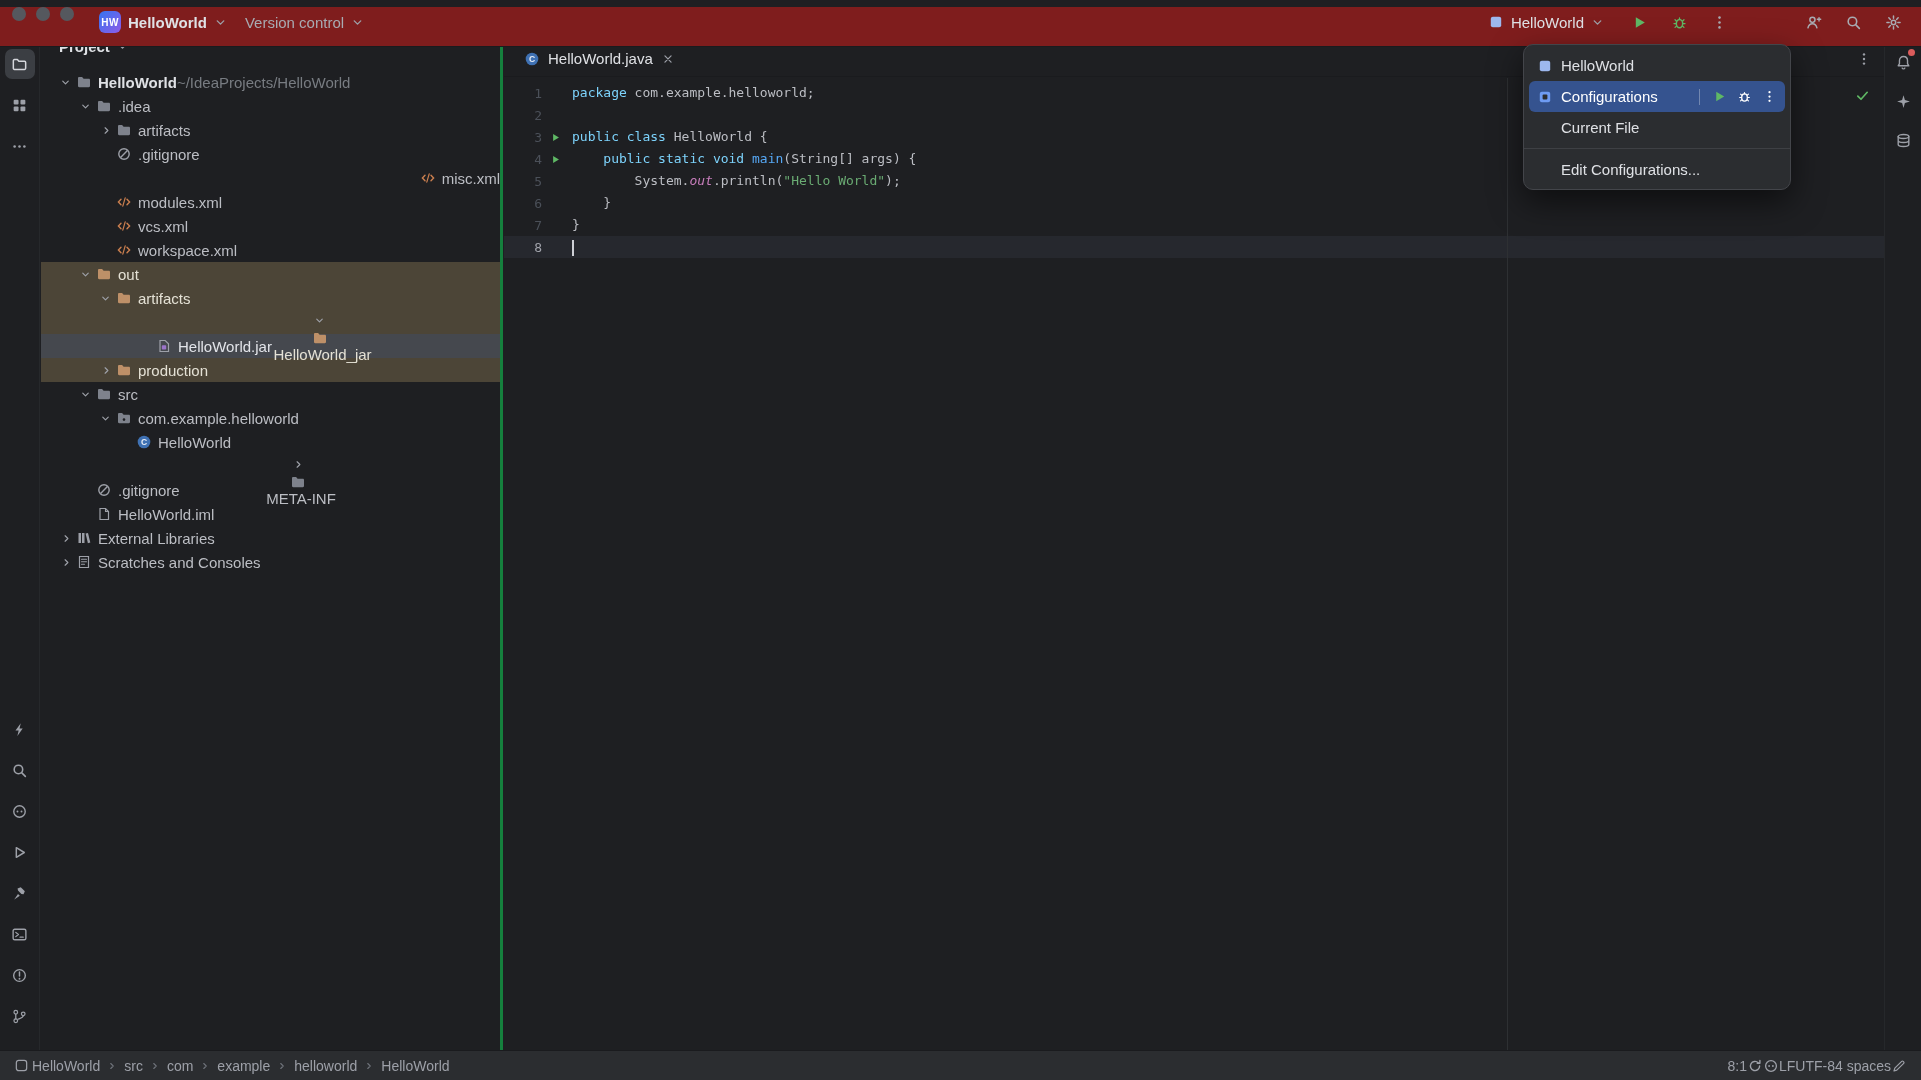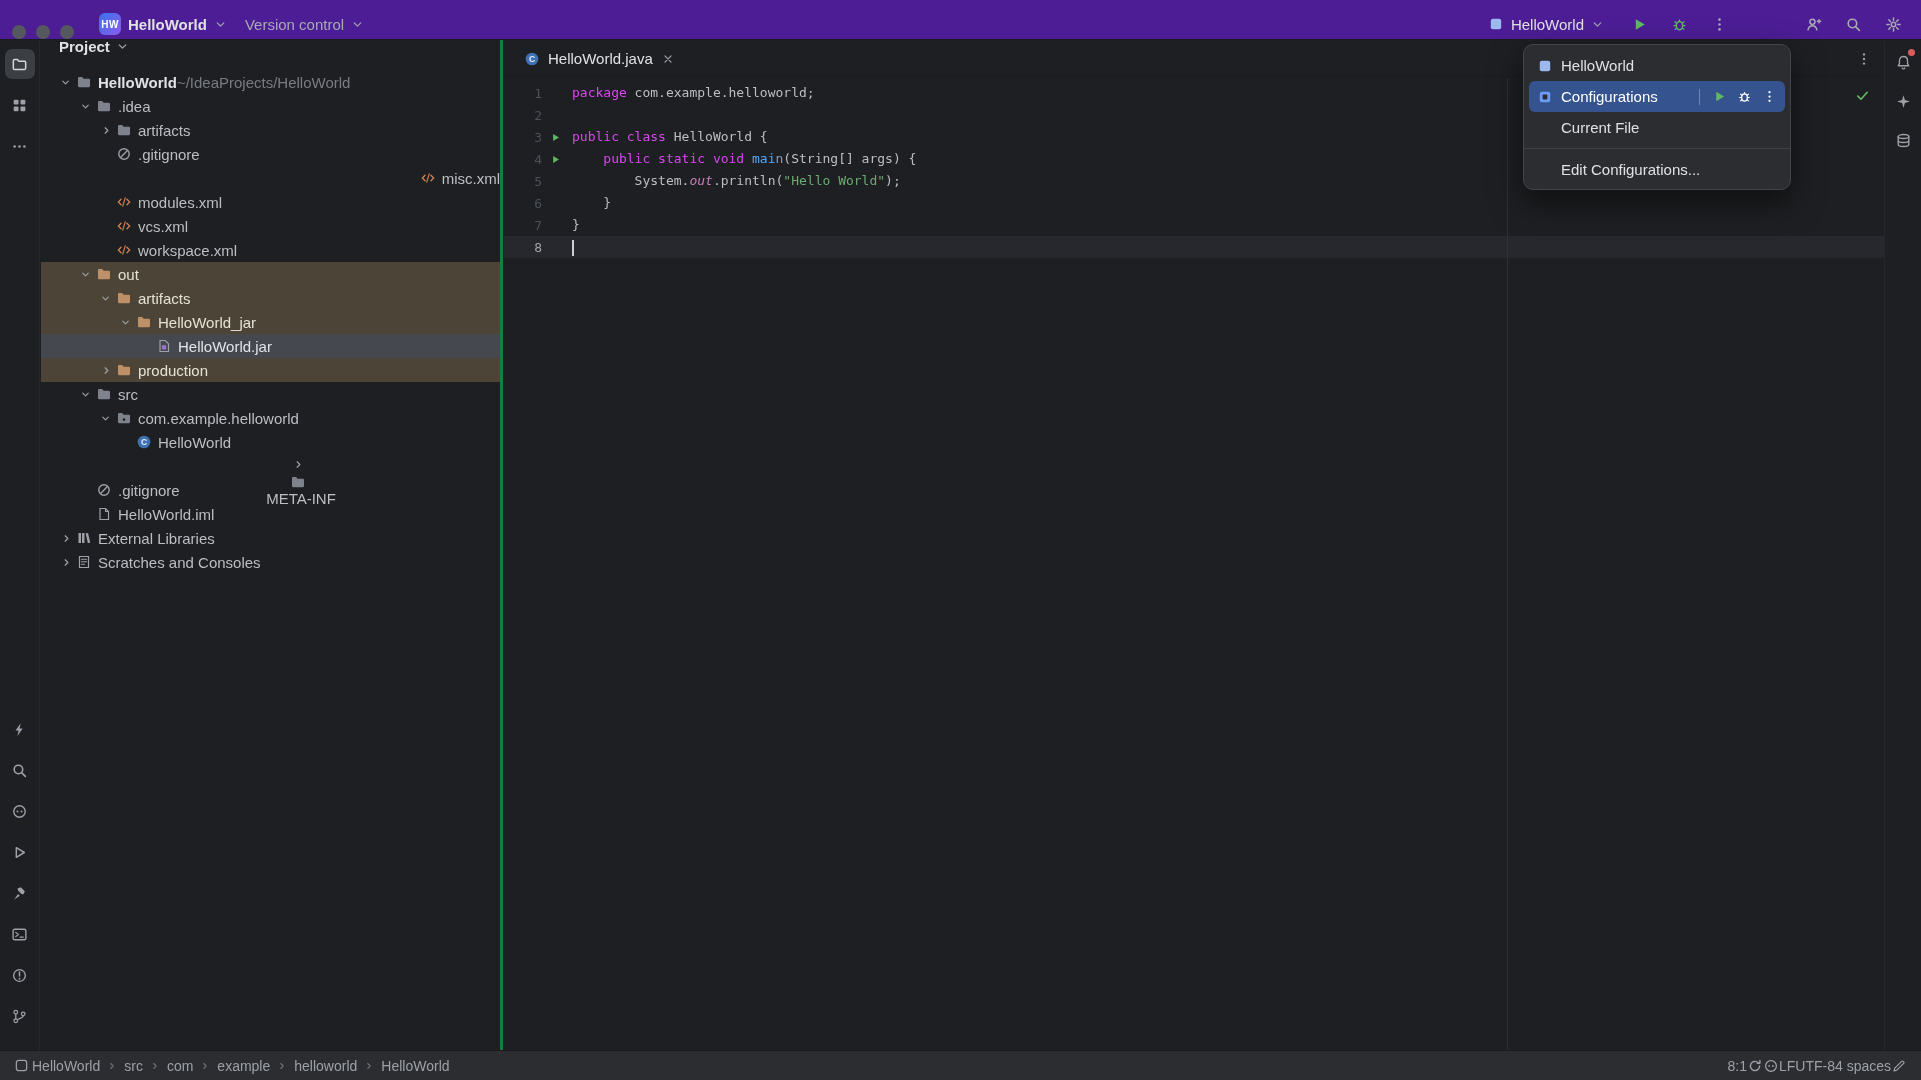--- a/index.html
+++ b/index.html
@@ -2,21 +2,21 @@
 <html><head>
 <meta charset="utf-8">
 <style>
 *{box-sizing:border-box}
 html,body{margin:0;padding:0}
 body{width:1921px;height:1080px;position:relative;background:#1E1F22;font-family:"Liberation Sans",sans-serif;color:#BCBEC4;overflow:hidden;font-size:15px}
 .ic{width:16px;height:16px;display:inline-flex;flex:none;align-items:center;justify-content:center}
 .ic svg{width:100%;height:100%;display:block}
 
 
-.titlebar{position:absolute;left:0;top:0;width:100%;height:40px;background:#4c1d95;border-bottom:1px solid #1A1B1E;display:flex;align-items:flex-end;color:#A8ABB2;z-index:5}
+.titlebar{position:absolute;left:0;top:7px;width:100%;height:40px;background:#7f1d1d;border-bottom:1px solid #1A1B1E;display:flex;align-items:flex-start;color:#A8ABB2;z-index:5}
 .traffic{display:flex;gap:10px;padding:0 16px 0 12px}
 .tl{width:14px;height:14px;border-radius:50%;background:#55585E}
 .widget{display:flex;align-items:center;gap:7px;padding:0 9px;height:30px;border-radius:6px}
 .proj-badge{width:22px;height:22px;border-radius:6px;background:linear-gradient(135deg,#3574F0,#8E5BE8);color:#fff;font-size:10px;font-weight:bold;display:flex;align-items:center;justify-content:center;letter-spacing:.3px}
 .proj-name{color:#DFE1E5;font-weight:600}
 .chev{width:13px!important;height:13px!important;color:#9DA0A8}
 .tb-right{margin-left:auto;display:flex;align-items:center;gap:12px;padding-right:14px}
 .tbtn{width:28px;height:28px;display:flex;align-items:center;justify-content:center;border-radius:6px;color:#A8ABB2}
 .tbtn svg{width:17px;height:17px}
 .green{color:#5FB865}
@@ -54,21 +54,21 @@
 .margin-guide{position:absolute;left:1003px;top:0;bottom:0;width:1px;background:#2E3033}
 .inspect{position:absolute;top:10px;right:14px;width:15px;height:15px;color:#5FB865}
 .inspect svg{width:15px;height:15px}
 .cl{height:22px;display:flex;align-items:center}
 .cl.current{background:#26282E}
 .ln{width:38px;text-align:right;color:#4B5059;flex:none}
 .cl.current .ln{color:#A1A3AB}
 .lr{width:27px;display:flex;justify-content:center;align-items:center;flex:none}
 .lr svg{width:11px;height:11px}
 .lt{white-space:pre;padding-left:3px;line-height:22px;color:#BCBEC4;flex:1}
-.s-kw{color:#d946ef}.s-def{color:#BCBEC4}.s-decl{color:#56A8F5}.s-field{color:#C77DBB;font-style:italic}.s-str{color:#6AAB73}
+.s-kw{color:#7dd3fc}.s-def{color:#BCBEC4}.s-decl{color:#56A8F5}.s-field{color:#C77DBB;font-style:italic}.s-str{color:#6AAB73}
 .caret{display:inline-block;width:2px;height:16px;background:#CED0D6;vertical-align:middle}
 
 
 .rightstrip{position:absolute;right:0;top:41px;bottom:30px;width:37px;border-left:1px solid #26282B;display:flex;flex-direction:column;align-items:center;padding-top:6px;background:#1E1F22}
 .rsbtn{width:30px;height:30px;border-radius:7px;display:flex;align-items:center;justify-content:center;color:#9DA0A8;margin-bottom:9px;position:relative}
 .rsbtn svg{width:17px;height:17px}
 .badge{position:absolute;top:2px;right:3px;width:7px;height:7px;border-radius:50%;background:#DB5C5C}
 
 
 .statusbar{position:absolute;left:0;right:0;bottom:0;height:30px;background:#2B2D30;border-top:1px solid #1A1B1E;display:flex;align-items:center;font-size:14px;color:#9DA0A8;padding:0 14px;z-index:5}
@@ -368,21 +368,21 @@
             <path d="M6 4l4 4-4 4" stroke="currentColor" fill="none" stroke-linecap="round" stroke-linejoin="round" stroke-width="1.7"></path>
           </svg>
         </span>
         <span class="ic ic-folder-exc">
           <svg viewBox="0 0 16 16" xmlns="http://www.w3.org/2000/svg">
             <path d="M2 4.3c0-.7.5-1.2 1.2-1.2h2.9l1.5 1.7h5.2c.7 0 1.2.5 1.2 1.2v6c0 .7-.5 1.2-1.2 1.2H3.2c-.7 0-1.2-.5-1.2-1.2z" fill="currentColor"></path>
           </svg>
         </span>
         <span class="tlabel">artifacts</span>
       </div>
-      <div class="trow h-vcs" style="padding-left: 75px;">
+      <div class="trow h-vcs" style="padding-left: 98px; flex-direction: column;">
         <span class="tchev open">
           <svg viewBox="0 0 16 16" xmlns="http://www.w3.org/2000/svg">
             <path d="M6 4l4 4-4 4" stroke="currentColor" fill="none" stroke-linecap="round" stroke-linejoin="round" stroke-width="1.7"></path>
           </svg>
         </span>
         <span class="ic ic-folder-exc">
           <svg viewBox="0 0 16 16" xmlns="http://www.w3.org/2000/svg">
             <path d="M2 4.3c0-.7.5-1.2 1.2-1.2h2.9l1.5 1.7h5.2c.7 0 1.2.5 1.2 1.2v6c0 .7-.5 1.2-1.2 1.2H3.2c-.7 0-1.2-.5-1.2-1.2z" fill="currentColor"></path>
           </svg>
         </span>

